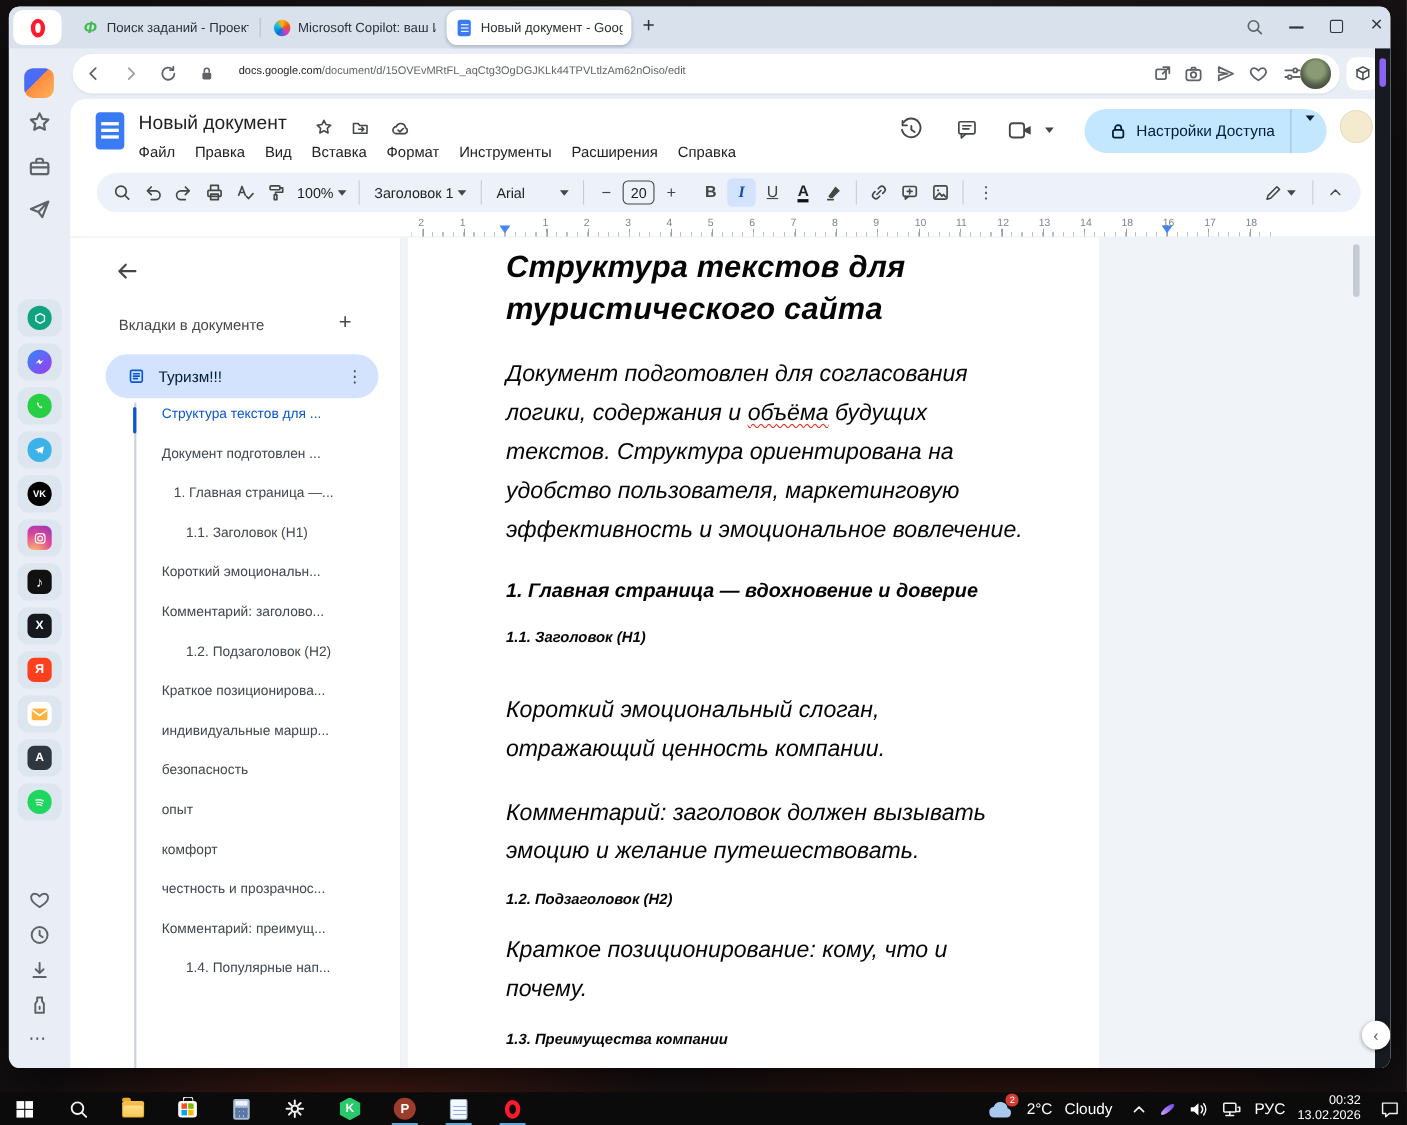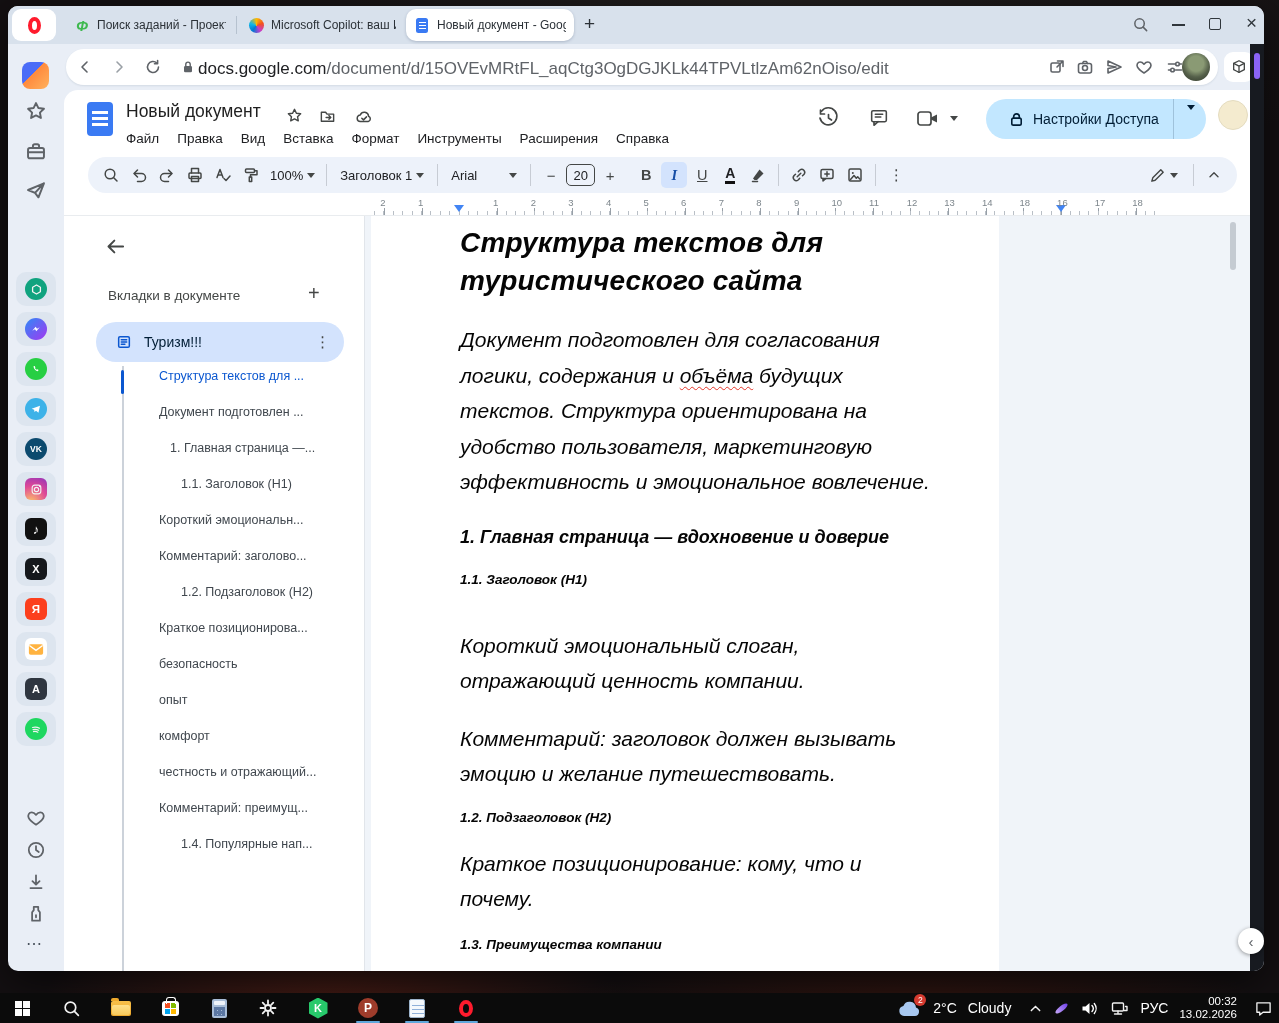--- a/index.html
+++ b/index.html
@@ -48,21 +48,21 @@
     color:#fff;font-weight:bold}
   .sq{border-radius:6px}
   .home-ico{position:absolute;left:14px;top:56px;width:27px;height:27px;border-radius:8px;cursor:pointer;
     background:linear-gradient(135deg,#4a6cf7 0%,#4a6cf7 42%,#ff8a3d 42%,#ffb25e 100%)}
   .botico{position:absolute;left:18px;cursor:pointer}
 
   
   .urlpill{position:absolute;left:58px;top:43px;width:1152px;height:36px;background:#fff;border-radius:18px;
     box-shadow:0 1px 2px rgba(60,80,110,.12)}
   .upit{position:absolute;top:9px;cursor:pointer}
-  .urltext{position:absolute;left:132px;top:10px;font-size:17px;color:#5f6368;white-space:nowrap}
+  .urltext{position:absolute;left:151px;top:10px;font-size:10px;color:#5f6368;white-space:nowrap}
   .urltext b{color:#202124;font-weight:normal}
   .avatar{position:absolute;left:1116px;top:4px;width:28px;height:28px;border-radius:50%;cursor:pointer;
     background:radial-gradient(circle at 50% 38%,#8a9a74 0 34%,#55604a 60%,#2e3527 100%)}
   .cubepill{position:absolute;left:1216px;top:46px;width:30px;height:30px;background:#fff;border-radius:9px;
     display:flex;align-items:center;justify-content:center;cursor:pointer}
 
   
   .rstrip{position:absolute;left:1242px;top:38px;width:14px;height:927px;background:#171a20}
   .pcap{position:absolute;left:1246px;top:47px;width:6px;height:26px;border-radius:3px;background:#8a63f5;cursor:pointer}
   .circbtn{position:absolute;left:1230px;top:922px;width:26px;height:26px;border-radius:50%;background:#fff;
@@ -117,21 +117,21 @@
   .panel{position:absolute;left:11px;top:0;width:290px;height:755px;background:#fff;border-right:1px solid #e1e5ea;overflow:hidden}
   .pback{position:absolute;left:30px;top:20px;cursor:pointer}
   .phdr{position:absolute;left:33px;top:72px;font-size:13.5px;color:#444746;font-weight:500}
   .padd{position:absolute;left:233px;top:66px;font-size:20px;color:#444746;cursor:pointer}
   .ptab{position:absolute;left:21px;top:106px;width:248px;height:40px;background:#d3e3fd;border-radius:20px;
     display:flex;align-items:center;cursor:pointer}
   .ptab .tlbl{font-size:14px;color:#001d35;font-weight:500;margin-left:12px}
   .ptab .dots{margin-left:auto;margin-right:14px;font-size:15px;color:#444746;cursor:pointer}
   .guide{position:absolute;left:47px;top:150px;width:2px;height:605px;background:#ccd2da}
   .gactive{position:absolute;left:46px;top:154px;width:3px;height:24px;border-radius:2px;background:#0b57d0}
-  .olist{position:absolute;left:12px;top:142px;width:290px}
+  .olist{position:absolute;left:0;top:142px;width:290px}
   .oi{height:36px;line-height:36px;font-size:12.5px;color:#40474e;white-space:nowrap;overflow:hidden;cursor:pointer}
   .oi.l1{padding-left:72px}.oi.l2{padding-left:83px}.oi.l3{padding-left:94px}
   .oi.on{color:#0b57d0;font-weight:500}
 
   .docarea{position:absolute;left:301px;top:0;width:885px;height:755px;background:#f0f4f9}
   .page{position:absolute;left:6px;top:0;width:628px;height:755px;background:#fff;overflow:hidden}
   .pgc{padding-left:89px;width:695px;font-style:italic;color:#050505}
   .d-h1{font-size:28px;line-height:38px;font-weight:bold;white-space:pre-line;margin-top:8px;letter-spacing:.2px}
   .dp{font-size:21px;line-height:35.5px;white-space:pre-line}
   .p1{margin-top:22px}.p2{margin-top:38px}.p3{margin-top:22px}.p4{margin-top:18px}
@@ -255,21 +255,21 @@
     </span>
   </div>
   <div class="sp" style="top:386px">
     <span class="brand" style="background:#3db2e8">
       <svg width="12" height="12" viewBox="0 0 18 18">
           <path d="M2.5 8.8 15 4l-2.3 10.5L9 11.5 6.8 13.4 6.2 10z" fill="#fff"></path>
         </svg>
     </span>
   </div>
   <div class="sp" style="top:426px">
-    <span class="brand" style="background:#0c4a6e;font-size:8.5px">VK</span>
+    <span class="brand" style="background:#000000;font-size:8.5px">VK</span>
   </div>
   <div class="sp" style="top:466px">
     <span class="brand sq" style="background:radial-gradient(circle at 28% 110%,#fdc468,#df4996 55%,#9b36b7 95%)">
       <svg width="13" height="13" viewBox="0 0 18 18" class="icw" style="stroke-width:1.6">
           <rect x="3" y="3" width="12" height="12" rx="3.5"></rect>
           <circle cx="9" cy="9" r="3"></circle>
           <circle cx="13.2" cy="4.8" r=".8" fill="#fff" stroke="none"></circle>
         </svg>
     </span>
   </div>
@@ -628,24 +628,25 @@
         <div class="gactive"></div>
         <div class="olist">
             <div class="oi l1 on">Структура текстов для ...</div>
             <div class="oi l1">Документ подготовлен ...</div>
             <div class="oi l2">1. Главная страница —...</div>
             <div class="oi l3">1.1. Заголовок (H1)</div>
             <div class="oi l1">Короткий эмоциональн...</div>
             <div class="oi l1">Комментарий: заголово...</div>
             <div class="oi l3">1.2. Подзаголовок (H2)</div>
             <div class="oi l1">Краткое позиционирова...</div>
+            <div class="oi l1">индивидуальные маршр...</div>
             <div class="oi l1">безопасность</div>
             <div class="oi l1">опыт</div>
             <div class="oi l1">комфорт</div>
-            <div class="oi l1">честность и отражающий...</div>
+            <div class="oi l1">честность и прозрачнос...</div>
             <div class="oi l1">Комментарий: преимущ...</div>
             <div class="oi l3">1.4. Популярные нап...</div>
           </div>
       </div>
 
       <div class="docarea">
         <div class="page">
           <div class="pgc">
             <div class="d-h1">Структура текстов для
 туристического сайта</div>

